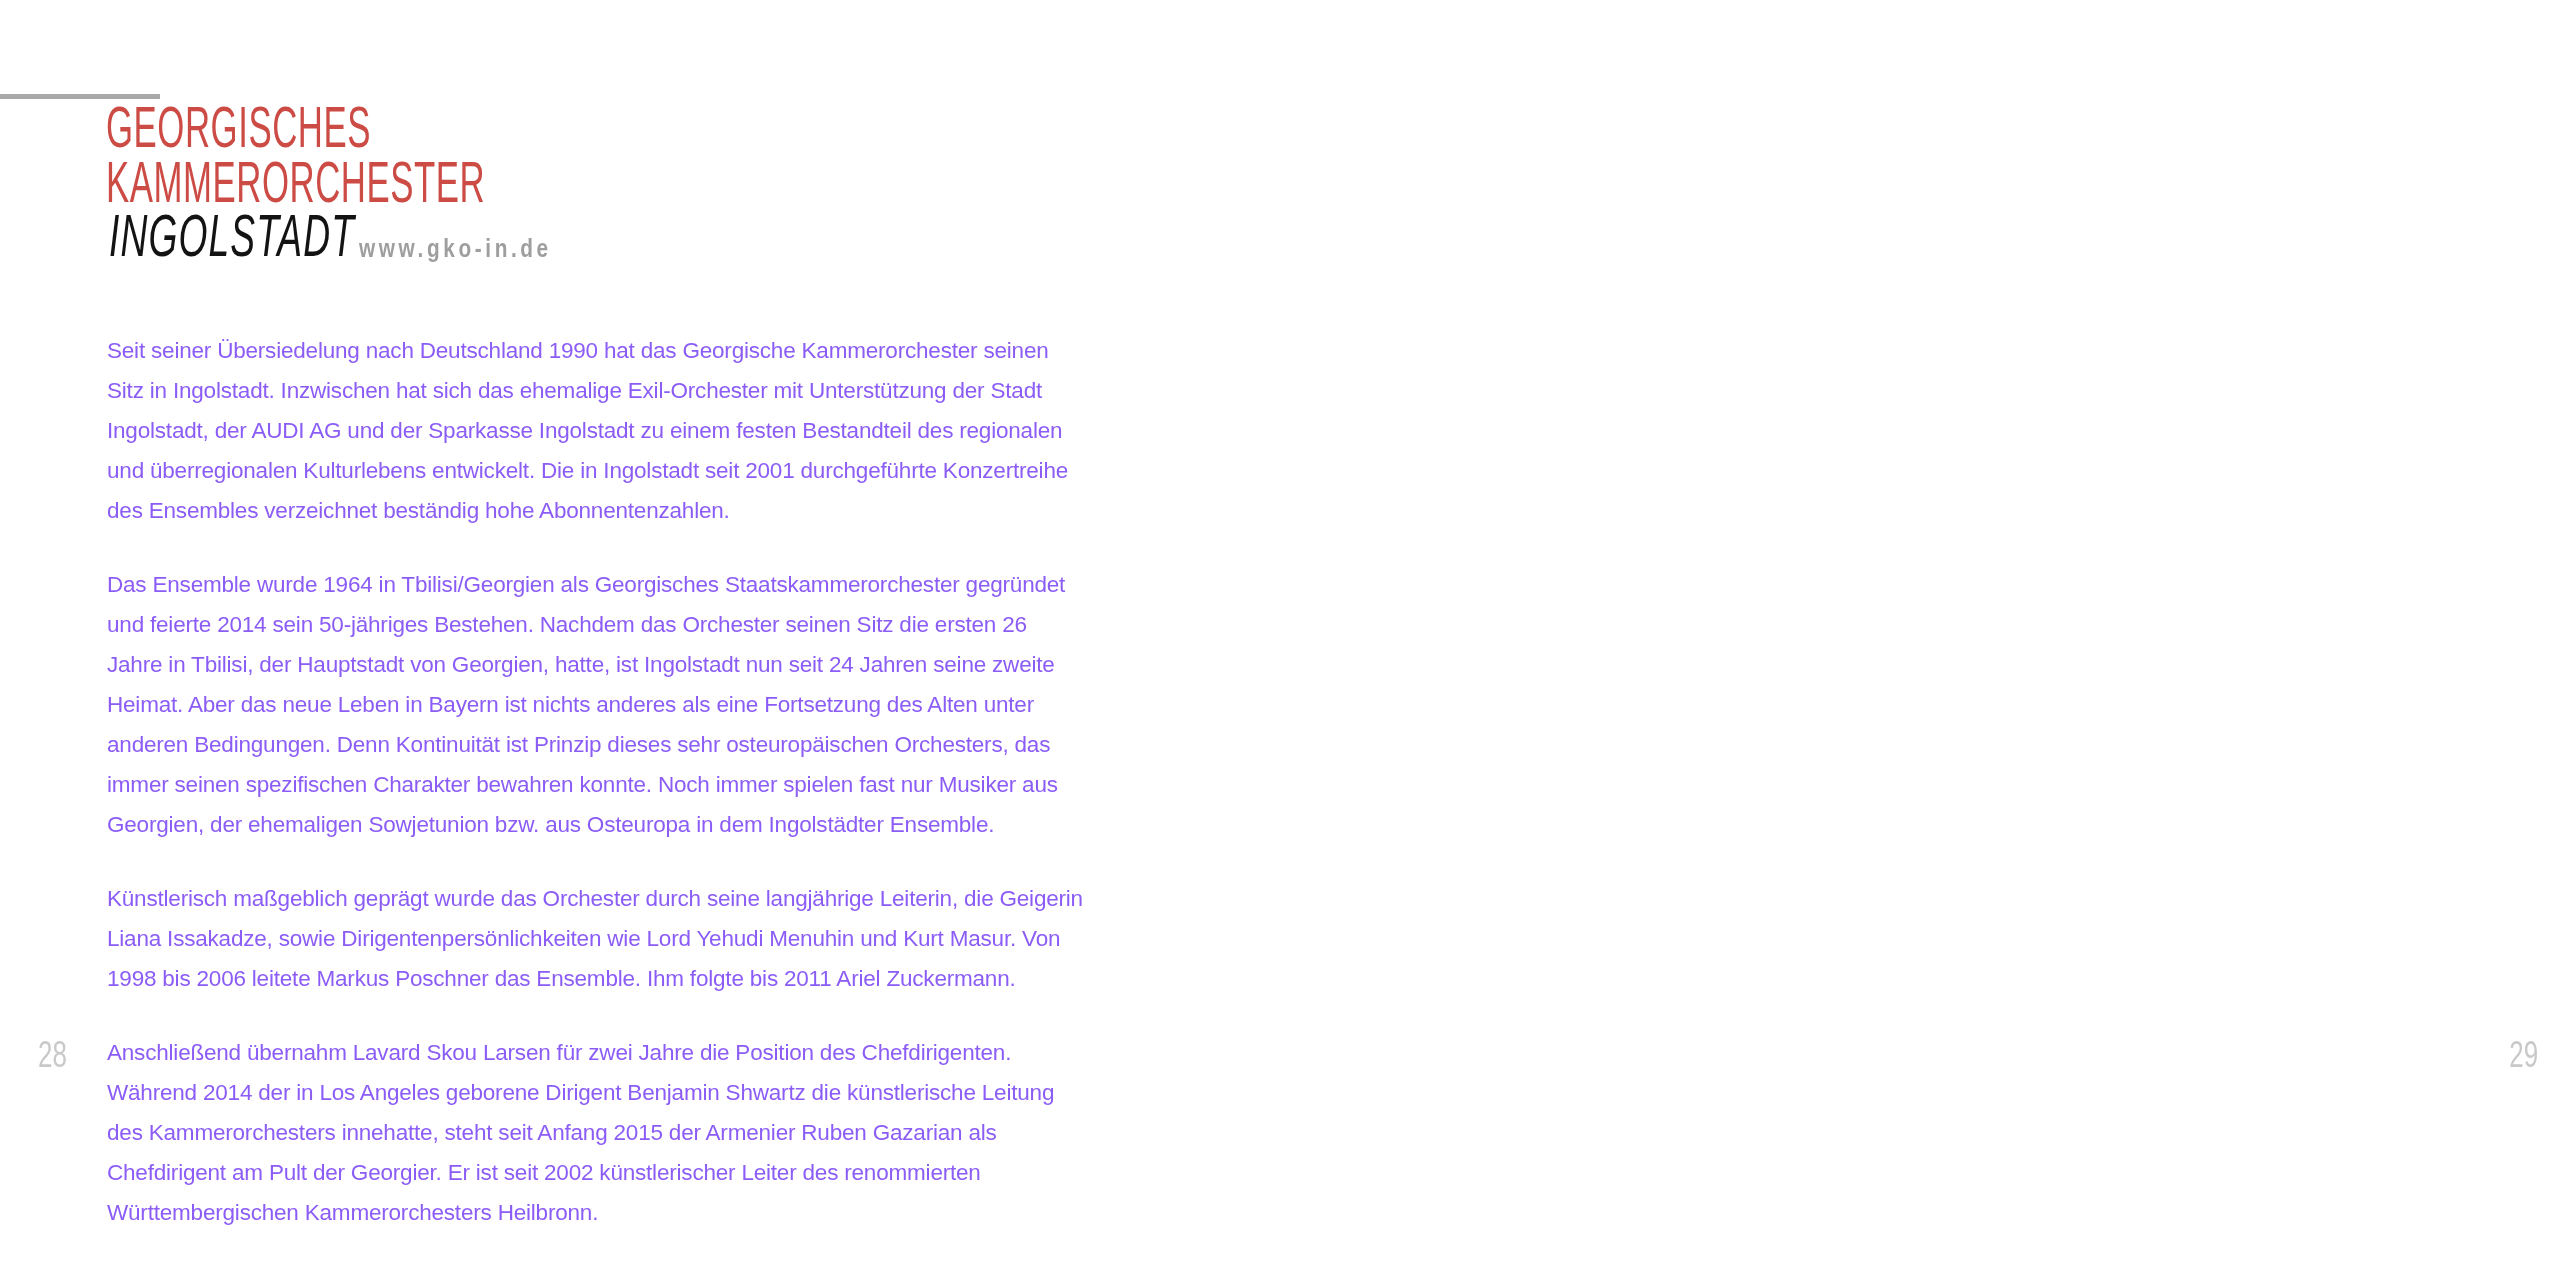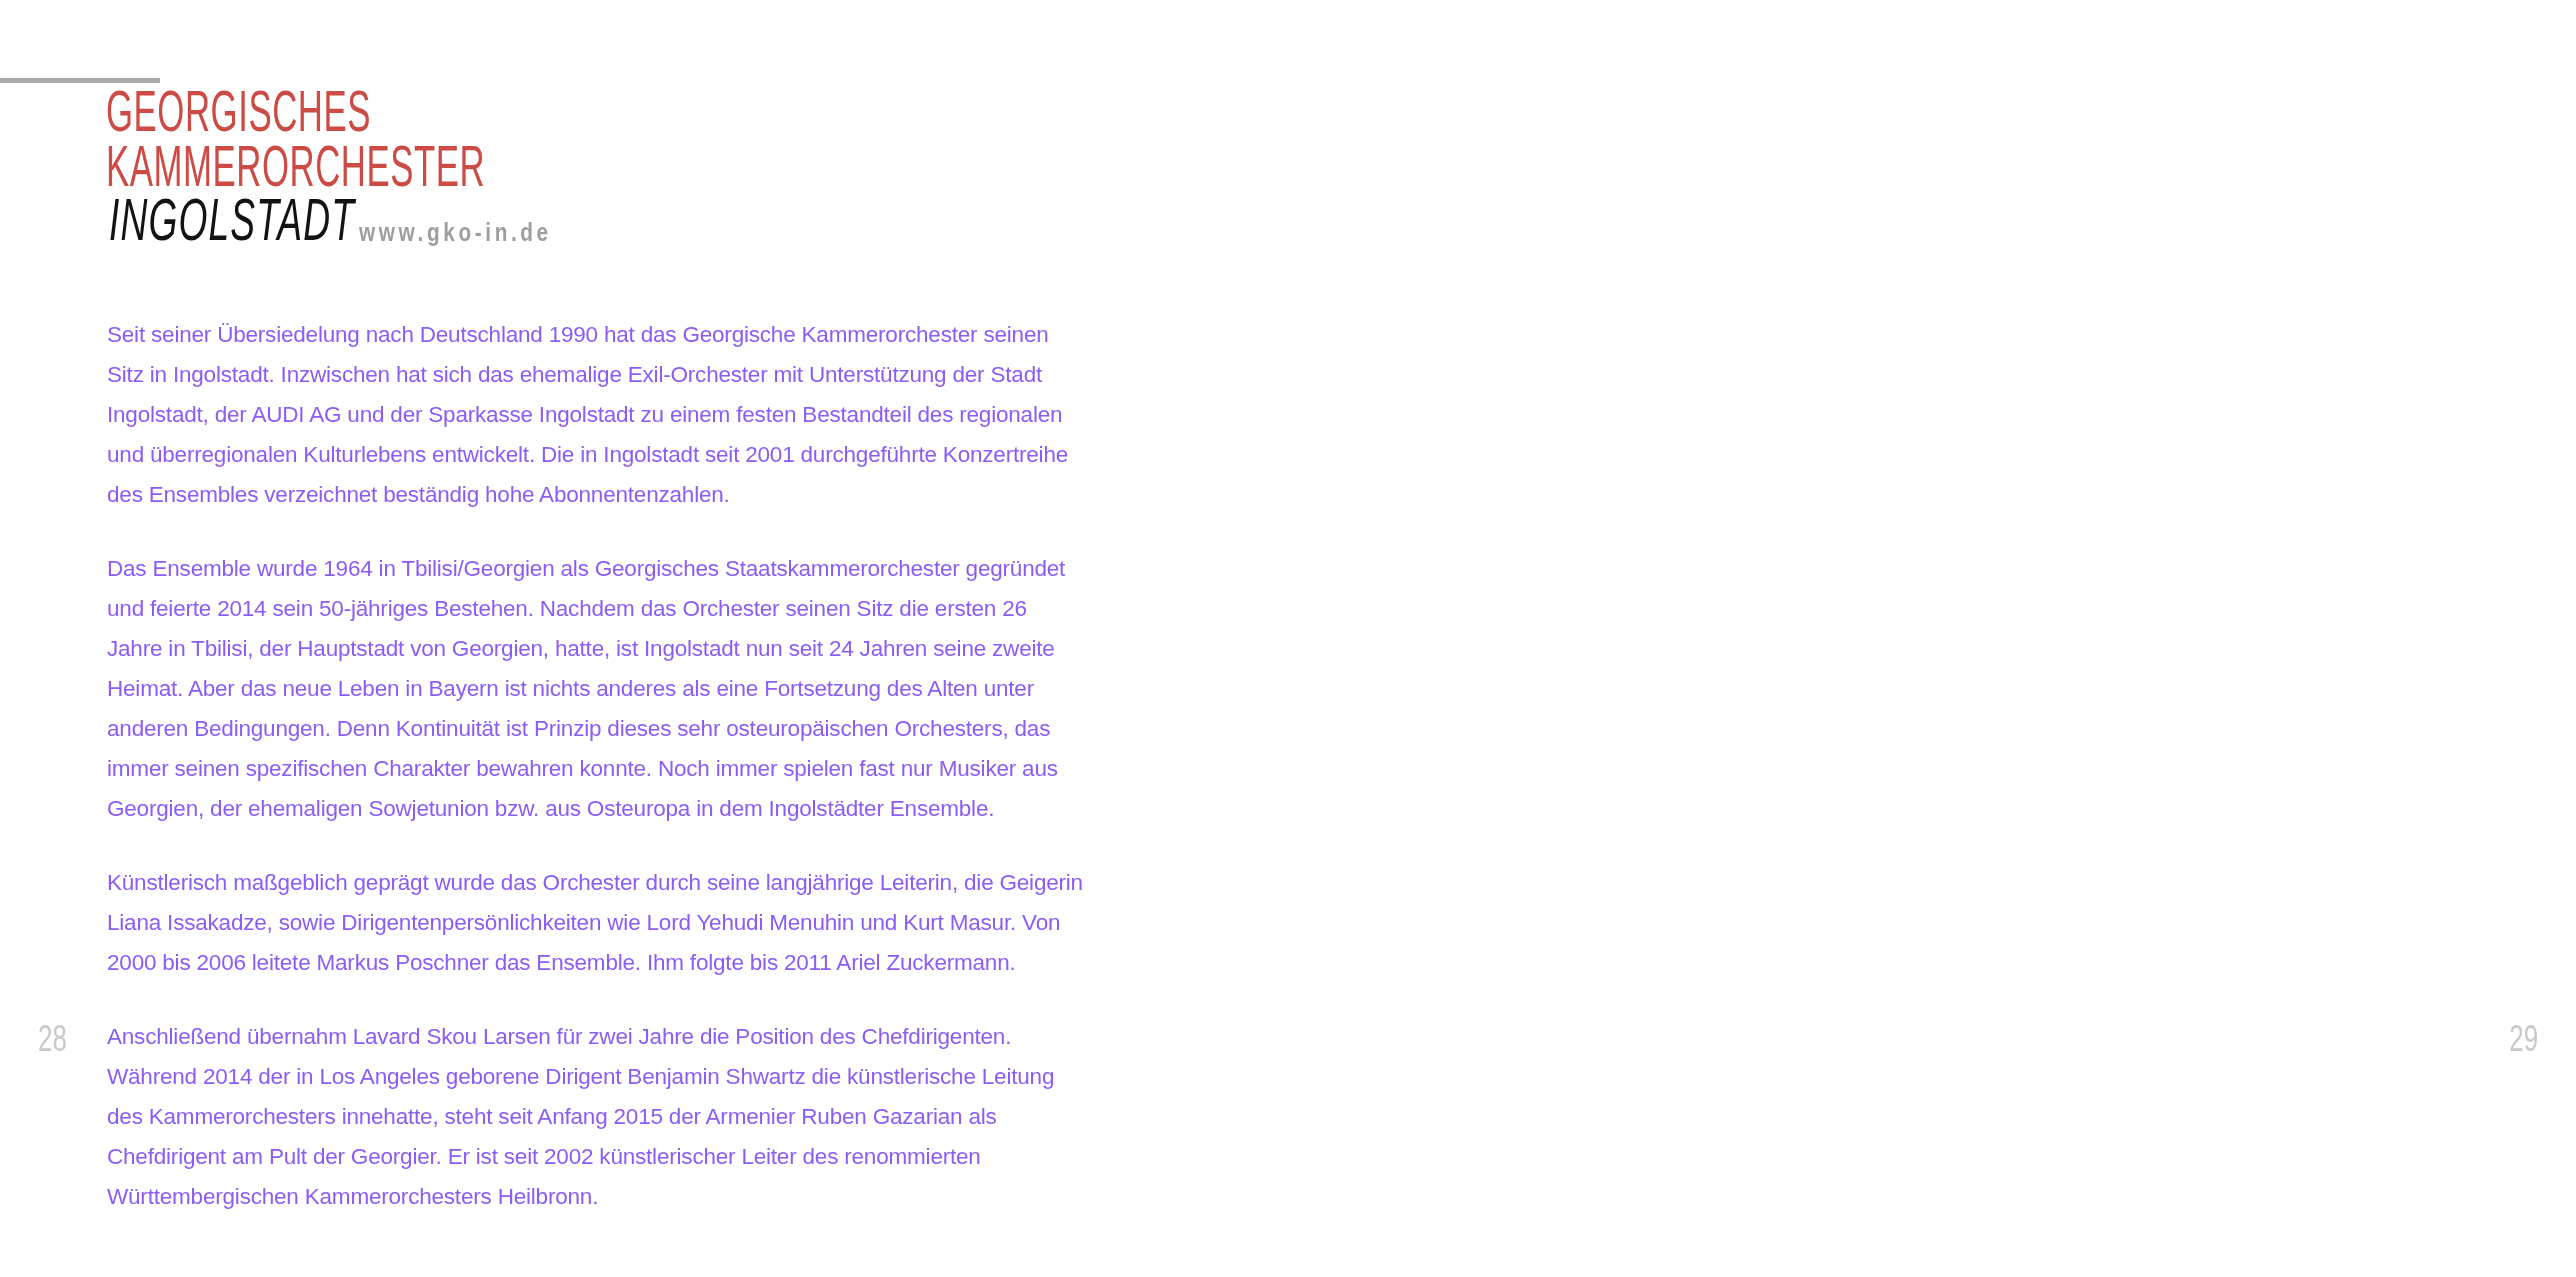--- a/index.html
+++ b/index.html
@@ -6,21 +6,21 @@
   .spread {
     position: relative;
     width: 2576px;
     height: 1277px;
     background: #ffffff;
     font-family: "Liberation Sans", sans-serif;
     overflow: hidden;
   }
   .page {
     position: absolute;
-    top: 0;
+    top: 16px;
     width: 1288px;
     height: 1095px;
   }
   .page-left  { left: 0; }
   .page-right { left: 1288px; text-align: center; }
 
   
   .top-rule {
     position: absolute;
     left: 0;
@@ -117,21 +117,21 @@
 des Ensembles verzeichnet beständig hohe Abonnentenzahlen.</p>
       <p class="para">Das Ensemble wurde 1964 in Tbilisi/Georgien als Georgisches Staatskammerorchester gegründet
 und feierte 2014 sein 50-jähriges Bestehen. Nachdem das Orchester seinen Sitz die ersten 26
 Jahre in Tbilisi, der Hauptstadt von Georgien, hatte, ist Ingolstadt nun seit 24 Jahren seine zweite
 Heimat. Aber das neue Leben in Bayern ist nichts anderes als eine Fortsetzung des Alten unter
 anderen Bedingungen. Denn Kontinuität ist Prinzip dieses sehr osteuropäischen Orchesters, das
 immer seinen spezifischen Charakter bewahren konnte. Noch immer spielen fast nur Musiker aus
 Georgien, der ehemaligen Sowjetunion bzw. aus Osteuropa in dem Ingolstädter Ensemble.</p>
       <p class="para">Künstlerisch maßgeblich geprägt wurde das Orchester durch seine langjährige Leiterin, die Geigerin
 Liana Issakadze, sowie Dirigentenpersönlichkeiten wie Lord Yehudi Menuhin und Kurt Masur. Von
-2000 bis 2006 leitete Markus Poschner das Ensemble. Ihm folgte bis 2011 Ariel Zuckermann.</p>
+1998 bis 2006 leitete Markus Poschner das Ensemble. Ihm folgte bis 2011 Ariel Zuckermann.</p>
       <p class="para">Anschließend übernahm Lavard Skou Larsen für zwei Jahre die Position des Chefdirigenten.
 Während 2014 der in Los Angeles geborene Dirigent Benjamin Shwartz die künstlerische Leitung
 des Kammerorchesters innehatte, steht seit Anfang 2015 der Armenier Ruben Gazarian als
 Chefdirigent am Pult der Georgier. Er ist seit 2002 künstlerischer Leiter des renommierten
 Württembergischen Kammerorchesters Heilbronn.</p>
     </div>
 
     <div class="page-number num-left">28</div>
   </div>
 

